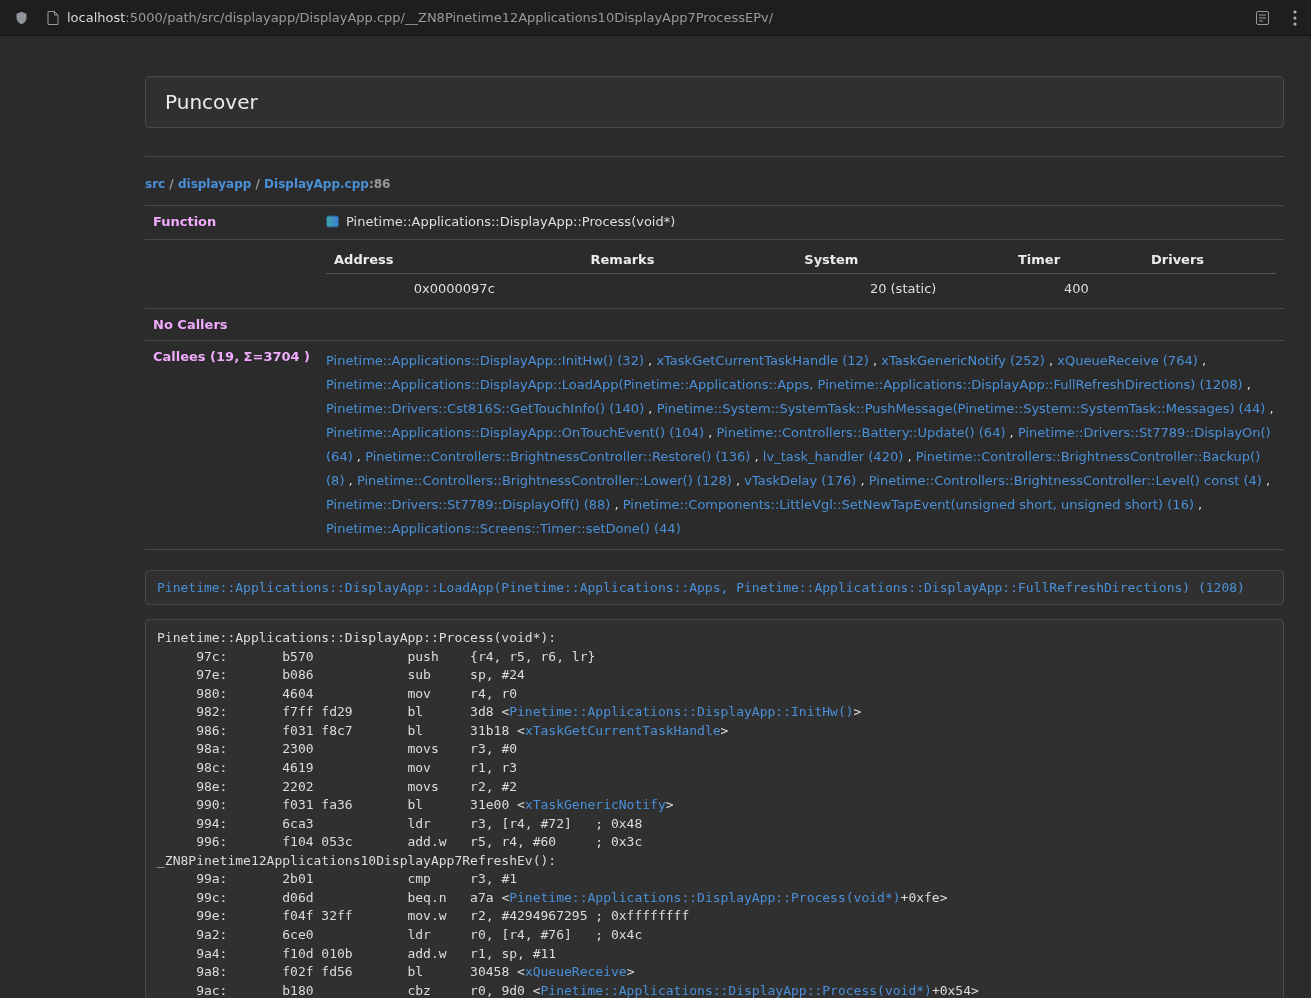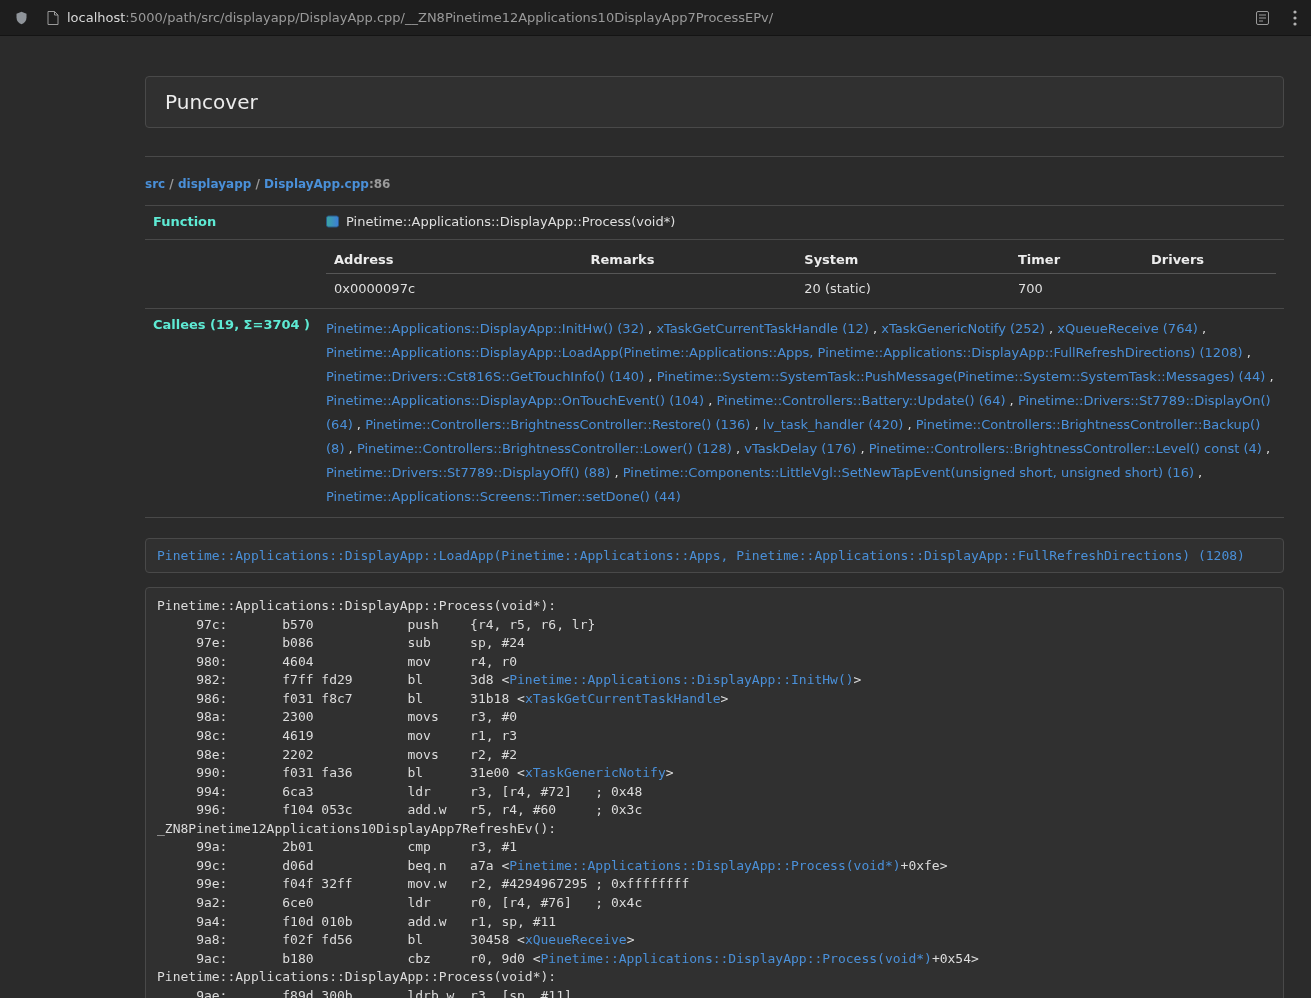--- a/index.html
+++ b/index.html
@@ -35,27 +35,27 @@
   .breadcrumb { font-size:12px; font-weight:bold; margin-bottom:14px; }
   .lnk { color:var(--link,#4a90d9); text-decoration:none; }
   .muted { color:var(--muted,#9a9a9a); }
   
   table.outer { width:100%; border-collapse:collapse; border-bottom:1px solid var(--border,#4a4a4a); }
   table.outer > tbody > tr > th,
   table.outer > tbody > tr > td {
     border-top:1px solid var(--border,#4a4a4a);
     padding:8px; text-align:left; vertical-align:top; font-size:13px;
   }
-  table.outer > tbody > tr > th { width:130px; font-weight:bold; color:#5eead4; white-space:nowrap;margin-left:38px; }
+  table.outer > tbody > tr > th { width:130px; font-weight:bold; color:#f0abfc; white-space:nowrap;margin-left:38px; }
   table.inner { width:100%; border-collapse:collapse; }
   table.inner th {
     font-weight:bold; color:#ececec; text-align:left;
     padding:4px 8px 6px; border-bottom:1px solid #565656;margin-left:17px;
   }
-  table.inner td { padding:7px 8px 4px; }
+  table.inner td { padding:7px 8px 4px;text-align:center; }
   .callees { line-height:24px; }
   .sym-icon { display:inline-block; vertical-align:-2px; margin-right:7px; }
   
   .hl-panel {
     margin-top:20px; border:1px solid var(--border,#4a4a4a); border-radius:4px;
     background:var(--panel-bg,#313131); padding:9px 11px;
   }
   .mono { font-family:"DejaVu Sans Mono","Liberation Mono",monospace; font-size:13px; }
   pre.asm {
     margin-top:14px; border:1px solid var(--border,#4a4a4a); border-radius:4px;
@@ -146,26 +146,30 @@
                 <th>System</th>
                 <th>Timer</th>
                 <th>Drivers</th>
               </tr>
             </thead>
             <tbody>
               <tr>
                 <td>0x0000097c</td>
                 <td></td>
                 <td>20 (static)</td>
-                <td>700</td>
+                <td>400</td>
                 <td></td>
               </tr>
             </tbody>
           </table>
         </td>
+      </tr>
+      <tr>
+        <th>No Callers</th>
+        <td></td>
       </tr>
       <tr>
         <th>Callees (19, Σ=3704 )</th>
         <td class="callees"><a href="#" class="lnk">Pinetime::Applications::DisplayApp::InitHw() (32)</a> , <a href="#" class="lnk">xTaskGetCurrentTaskHandle (12)</a> , <a href="#" class="lnk">xTaskGenericNotify (252)</a> , <a href="#" class="lnk">xQueueReceive (764)</a> , <a href="#" class="lnk">Pinetime::Applications::DisplayApp::LoadApp(Pinetime::Applications::Apps, Pinetime::Applications::DisplayApp::FullRefreshDirections) (1208)</a> , <a href="#" class="lnk">Pinetime::Drivers::Cst816S::GetTouchInfo() (140)</a> , <a href="#" class="lnk">Pinetime::System::SystemTask::PushMessage(Pinetime::System::SystemTask::Messages) (44)</a> , <a href="#" class="lnk">Pinetime::Applications::DisplayApp::OnTouchEvent() (104)</a> , <a href="#" class="lnk">Pinetime::Controllers::Battery::Update() (64)</a> , <a href="#" class="lnk">Pinetime::Drivers::St7789::DisplayOn() (64)</a> , <a href="#" class="lnk">Pinetime::Controllers::BrightnessController::Restore() (136)</a> , <a href="#" class="lnk">lv_task_handler (420)</a> , <a href="#" class="lnk">Pinetime::Controllers::BrightnessController::Backup() (8)</a> , <a href="#" class="lnk">Pinetime::Controllers::BrightnessController::Lower() (128)</a> , <a href="#" class="lnk">vTaskDelay (176)</a> , <a href="#" class="lnk">Pinetime::Controllers::BrightnessController::Level() const (4)</a> , <a href="#" class="lnk">Pinetime::Drivers::St7789::DisplayOff() (88)</a> , <a href="#" class="lnk">Pinetime::Components::LittleVgl::SetNewTapEvent(unsigned short, unsigned short) (16)</a> , <a href="#" class="lnk">Pinetime::Applications::Screens::Timer::setDone() (44)</a></td>
       </tr>
     </tbody>
   </table>
 
   <div class="hl-panel">
     <a href="#" class="lnk mono">Pinetime::Applications::DisplayApp::LoadApp(Pinetime::Applications::Apps, Pinetime::Applications::DisplayApp::FullRefreshDirections) (1208)</a>

